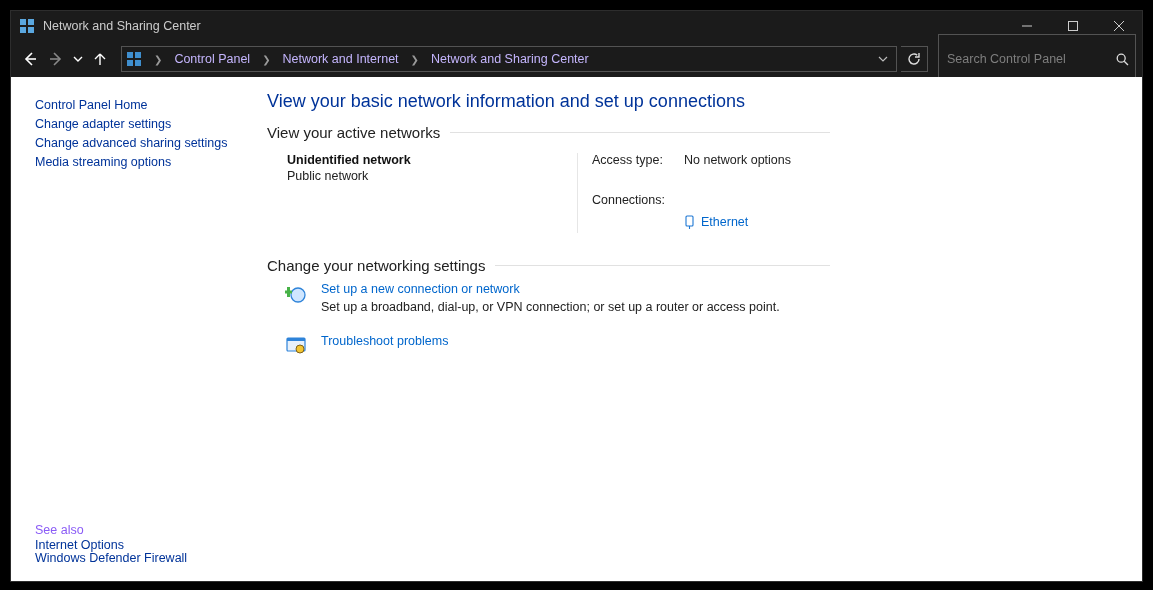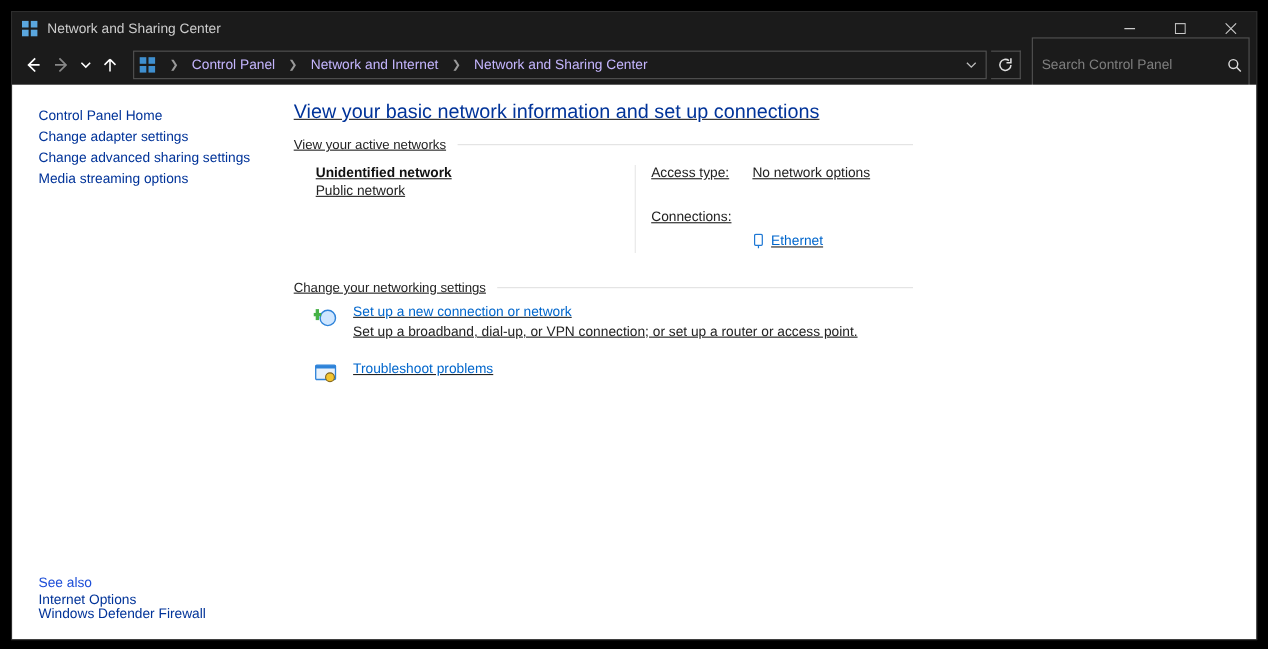--- a/index.html
+++ b/index.html
@@ -24,24 +24,24 @@
   .refresh-box{width:26px;height:24px;border:1px solid #535353;border-left:none;display:flex;align-items:center;justify-content:center;color:#ddd;}
   .search-box{flex:1;height:24px;border:1px solid #535353;margin-left:6px;display:flex;align-items:center;padding:12px 6px;color:#7e7e7e;}
   .search-box input{flex:1;background:transparent;border:none;outline:none;color:#ddd;font:inherit;}
   .search-box input::placeholder{color:#7e7e7e;}
   .search-glyph{color:#e8e8e8;}
   
   .content{flex:1;background:#fff;display:flex;min-height:0;}
   .sidebar{width:200px;padding:20px 14px 14px 24px;display:flex;flex-direction:column;gap:2px;color:#333;}
   .side-link{color:#003399;cursor:pointer;line-height:1.35;}
   .side-spacer{flex:1;}
-  .see-also{color:#1d4ed8;margin-bottom:4px;}
-  .main{flex:1;padding:14px 22px 14px 18px;color:#222;text-decoration:underline;}
+  .see-also{color:#8b5cf6;margin-bottom:4px;}
+  .main{flex:1;padding:14px 22px 14px 18px;color:#222;}
   .page-title{color:#003399;font-size:18px;font-weight:400;margin-bottom:12px;}
-  .section-label{font-size:12px;color:#222;margin-bottom:2px;display:flex;align-items:center;gap:10px;}
+  .section-label{font-size:15px;color:#222;margin-bottom:2px;display:flex;align-items:center;gap:10px;}
   .section-label .rule{flex:1;height:1px;background:#e1e1e1;}
   .network-row{display:flex;margin:12px 0 24px 20px;}
   .network-row .left{width:290px;border-right:1px solid #e6e6e6;}
   .net-name{font-weight:600;color:#111;}
   .net-kind{color:#222;margin-top:2px;}
   .network-row .right{padding-left:14px;}
   .kv{display:flex;gap:0;margin-bottom:4px;align-items:center;}
   .kv .k{width:92px;color:#222;}
   .kv .v{color:#222;}
   .eth-link{color:#0066cc;display:flex;align-items:center;gap:6px;margin-top:44px;}

